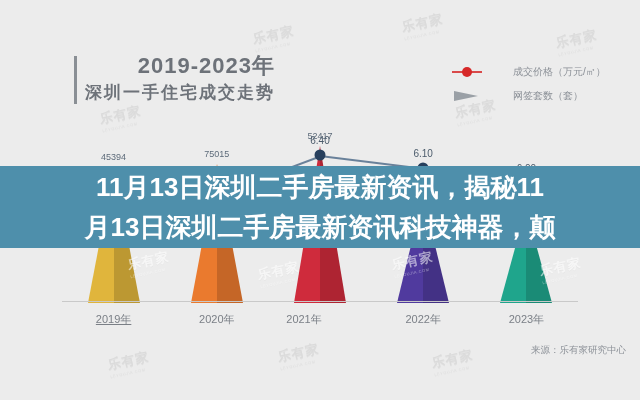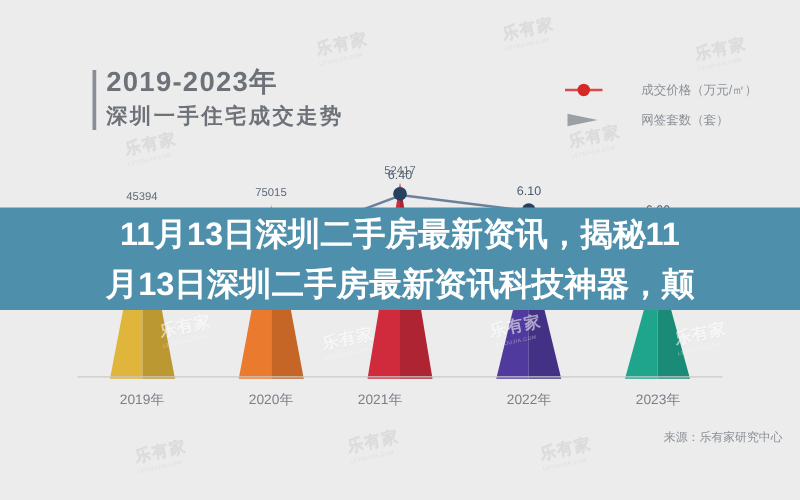--- a/index.html
+++ b/index.html
@@ -18,21 +18,21 @@
     text-shadow:0 1px 0 rgba(0,0,0,.05);
     pointer-events:none;user-select:none;
   }
   .wm .wm-sub{display:block;font-size:4px;font-weight:normal;letter-spacing:.5px;opacity:.8;}
   .wm-dk{color:#d9d9d9;opacity:.85;}
 
   
   .card{position:absolute;left:0;top:0;width:640px;height:400px;background:#ececec;}
 
   
-  .title-wrap{position:absolute;left:74px;top:52px;padding-left:11px;}
+  .title-wrap{position:absolute;left:74px;top:52px;padding-left:11px;text-align:right;}
   .title-wrap:before{
     content:"";position:absolute;left:0;top:4px;width:3px;height:48px;background:#8a8f95;
   }
   .title-l1{font-size:22px;color:#6d7279;font-weight:bold;line-height:27px;letter-spacing:1px;}
   .title-l2{font-size:17px;color:#6d7279;font-weight:bold;line-height:27px;letter-spacing:2px;}
 
   
   .legend{position:absolute;left:452px;top:62px;}
   .legend-row{display:flex;align-items:center;height:20px;margin-bottom:4px;gap:24px;}
   .lg-mark{width:30px;height:14px;position:relative;margin-right:7px;}
@@ -153,21 +153,21 @@
         <div class="val-price" style="left: 154.8px; top: 53.6111px;">5.50</div>
         <div class="pt" style="left: 258px; top: 35.1111px; background: rgb(39, 64, 94);"></div>
         <div class="val-price" style="left: 258px; top: 15.1111px;">6.40</div>
         <div class="pt" style="left: 361.2px; top: 47.9444px; background: rgb(39, 64, 94);"></div>
         <div class="val-price" style="left: 361.2px; top: 27.9444px;">6.10</div>
         <div class="pt" style="left: 464.4px; top: 52.2222px; background: rgb(39, 64, 94);"></div>
         <div class="val-price" style="left: 464.4px; top: 43px;">6.00</div>
       </div>
     <div class="axis"></div>
     <div id="xlabels">
-        <div class="xlab" style="left: 113.6px;">2019年</div>
+        <div class="xlab" style="left: 113.6px; text-decoration: underline;">2019年</div>
         <div class="xlab" style="left: 216.8px;">2020年</div>
         <div class="xlab" style="left: 304px;">2021年</div>
         <div class="xlab" style="left: 423.2px;">2022年</div>
         <div class="xlab" style="left: 526.4px;">2023年</div>
       </div>
 
     <div class="wm" style="left:128px;top:252px;">
       <span>乐有家</span><span class="wm-sub">LEYOUJIA.COM</span>
     </div>
     <div class="wm" style="left:258px;top:262px;">

